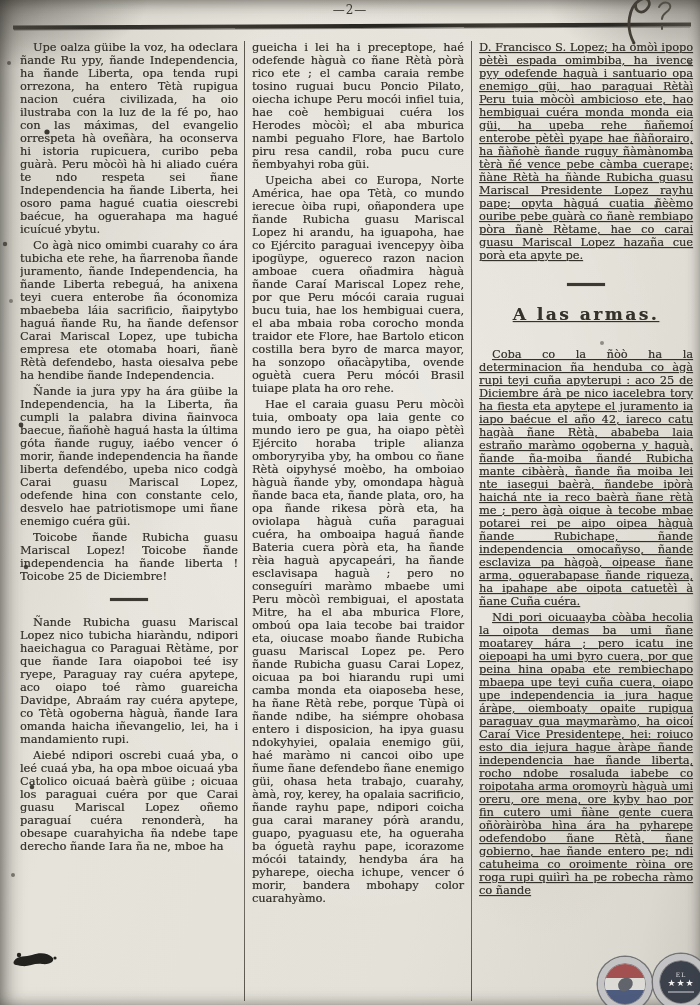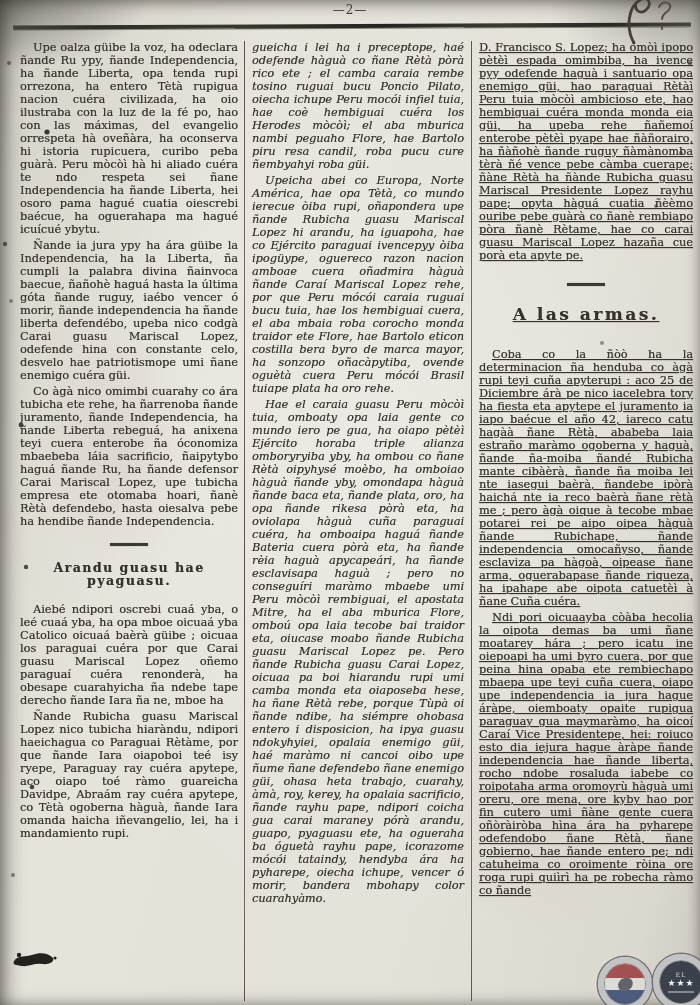--- a/index.html
+++ b/index.html
@@ -48,21 +48,21 @@
       12px 874px 0 1px rgba(60,56,48,0.6),
       680px 152px 0 1px rgba(60,56,48,0.6),
       689px 62px 0 1.2px rgba(60,56,48,0.6),
       655px 205px 0 1px rgba(60,56,48,0.5),
       601px 342px 0 1px rgba(60,56,48,0.5);}
 
   .columns{position:absolute;top:41px;left:20px;right:5px;bottom:4px;display:flex;}
   .col{overflow:hidden;font-size:11.3px;line-height:13px;text-align:justify;
     text-shadow:0.3px 0.3px 0.5px rgba(53,50,44,0.55);}
   .col-1{width:218px;padding-right:6px;}
-  .col-2{width:212px;padding:0 7px;font-style:italic;}
+  .col-2{width:212px;padding:0 7px;}
   .col-3{flex:1;padding-left:7px;padding-right:2px;text-decoration:underline;}
   .vrule{width:1px;background:linear-gradient(#5a564e,#6e6a62 25%,#524e46 60%,#6e6a62 90%,#5a564e);}
 
   p{margin:0 0 3px;text-indent:13px;}
   p.cont{text-indent:0;}
   .sep{width:38px;height:3px;background:#3c3933;margin:15px auto 15px;
     box-shadow:0 0 1px rgba(60,57,51,0.8);}
   .col-3 .sep{margin:21px auto 22px;}
   h3{font-size:12.5px;font-weight:bold;text-align:center;letter-spacing:1.5px;
     margin:0 0 16px;text-indent:0;}
@@ -103,26 +103,26 @@
 
   <svg class="flourish" width="92" height="50" viewBox="0 0 92 50">
     <path d="M38,47 C29,31 33,10 44,4 C52,-1 57,8 50,14 C44,19 38,14 40,7" fill="none" stroke="#433f37" stroke-width="2.8" stroke-linecap="round"></path>
     <path d="M63,11 C67,4 76,6 74,12 C72,17 66,17 66,23 M66,30 L66,33" fill="none" stroke="#524e45" stroke-width="2" stroke-linecap="round"></path>
   </svg>
 
   <div class="columns">
 
     <div class="col col-1">
       <p>Upe oalza güibe la voz, ha odeclara ñande Ru ypy, ñande Independencia, ha ñande Liberta, opa tenda rupi orrezona, ha entero Tètà rupigua nacion cuéra civilizada, ha oio ilustraba con la luz de la fé po, hao con las máximas, del evangelio orrespeta hà oveñàra, ha oconserva hi istoria rupicuera, curibo peba guàrà. Peru mòcòì hà hi aliado cuéra te ndo respeta sei ñane Independencia ha ñande Liberta, hei osoro pama hagué cuatia oiescrebi baécue, ha oguerahapa ma hagué icuícué ybytu.</p>
+      <p>Co àgà nico omimbi cuarahy co ára tubicha ete rehe, ha ñarrenoba ñande juramento, ñande Independencia, ha ñande Liberta rebeguá, ha anixena teyi cuera enterobe ña óconomiza mbaebeba láia sacrificio, ñaipytybo haguá ñande Ru, ha ñande defensor Carai Mariscal Lopez, upe tubicha empresa ete otomaba hoari, ñanè Rètà defendebo, hasta oiesalva pebe ha hendibe ñande Independencia.</p>
       <p>Ñande ia jura ypy ha ára güibe la Independencia, ha la Liberta, ña cumpli la palabra divina ñainvoca baecue, ñañohè haguá hasta la última góta ñande ruguy, iaébo vencer ó morir, ñande independencia ha ñande liberta defendébo, upeba nico codgà Carai guasu Mariscal Lopez, odefende hina con constante celo, desvelo hae patriotismope umi ñane enemigo cuéra güi.</p>
-      <p>Co àgà nico omimbi cuarahy co ára tubicha ete rehe, ha ñarrenoba ñande juramento, ñande Independencia, ha ñande Liberta rebeguá, ha anixena teyi cuera enterobe ña óconomiza mbaebeba láia sacrificio, ñaipytybo haguá ñande Ru, ha ñande defensor Carai Mariscal Lopez, upe tubicha empresa ete otomaba hoari, ñanè Rètà defendebo, hasta oiesalva pebe ha hendibe ñande Independencia.</p>
+      <p>Toicobe ñande Rubicha guasu Mariscal Lopez! Toicobe ñande independencia ha ñande liberta ! Toicobe 25 de Diciembre!</p>
       <div class="sep"></div>
-      <h3>Arandu guasu hae pyaguasu.</h3>
+      <p>Ñande Rubicha guasu Mariscal Lopez nico tubicha hiaràndu, ndipori haeichagua co Paraguai Rètàme, por que ñande Iara oiapoboi teé isy ryepe, Paraguay ray cuéra apytepe, aco oiapo toé ràmo guareicha Davidpe, Abraám ray cuéra apytepe, co Tètà ogoberna hàguà, ñande Iara omanda haicha iñevangelio, lei, ha i mandamiento rupi.</p>
       <p>Aiebé ndipori oscrebi cuaá yba, o leé cuaá yba, ha opa mboe oicuaá yba Catolico oicuaá baèrà güibe ; oicuaa los paraguai cuéra por que Carai guasu Mariscal Lopez oñemo paraguaí cuéra renonderà, ha obesape cuarahyicha ña ndebe tape derecho ñande Iara ña ne, mboe ha</p>
-      <p>Ñande Rubicha guasu Mariscal Lopez nico tubicha hiaràndu, ndipori haeichagua co Paraguai Rètàme, por que ñande Iara oiapoboi teé isy ryepe, Paraguay ray cuéra apytepe, aco oiapo toé ràmo guareicha Davidpe, Abraám ray cuéra apytepe, co Tètà ogoberna hàguà, ñande Iara omanda haicha iñevangelio, lei, ha i mandamiento rupi.</p>
     </div>
 
     <div class="vrule"></div>
 
     <div class="col col-2">
       <p class="cont">gueicha i lei ha i preceptope, haé odefende hàguà co ñane Rètà pòrà rico ete ; el camba caraia rembe tosino ruguai bucu Poncio Pilato, oiecha ichupe Peru mocói infiel tuia, hae coè hembiguai cuéra los Herodes mòcòì; el aba mburica nambi peguaho Flore, hae Bartolo piru resa candil, roba pucu cure ñembyahyi roba güi.</p>
       <p>Upeicha abei co Europa, Norte América, hae opa Tètà, co mundo ierecue òiba rupi, oñapondera upe ñande Rubicha guasu Mariscal Lopez hi arandu, ha iguapoha, hae co Ejército paraguai ivencepyy òiba ipogüype, oguereco razon nacion amboae cuera oñadmira hàguà ñande Caraí Mariscal Lopez rehe, por que Peru mócói caraia ruguai bucu tuia, hae los hembiguai cuera, el aba mbaia roba corocho monda traidor ete Flore, hae Bartolo eticon costilla bera byro de marca mayor, ha sonzopo oñacàpytiba, ovende oguètà cuera Peru mócói Brasil tuiape plata ha oro rehe.</p>
       <p>Hae el caraia guasu Peru mòcòì tuia, omboaty opa laia gente co mundo iero pe gua, ha oiapo pètèì Ejército horaba triple alianza omboryryiba yby, ha ombou co ñane Rètà oipyhysé moèbo, ha omboiao hàguà ñande yby, omondapa hàguà ñande baca eta, ñande plata, oro, ha opa ñande rikesa pòrà eta, ha oviolapa hàguà cuña paraguai cuéra, ha omboaipa haguá ñande Bateria cuera pòrà eta, ha ñande rèia haguà apycapeári, ha ñande esclavisapa haguà ; pero no conseguíri maràmo mbaebe umi Peru mòcòì rembiguai, el apostata Mitre, ha el aba mburica Flore, omboú opa laia tecobe bai traidor eta, oiucase moabo ñande Rubicha guasu Mariscal Lopez pe. Pero ñande Rubicha guasu Carai Lopez, oicuaa pa boi hiarandu rupi umi camba monda eta oiaposeba hese, ha ñane Rètà rebe, porque Tùpà oi ñande ndibe, ha siémpre ohobasa entero i disposicion, ha ipya guasu ndokyhyiei, opalaia enemigo güi, haé maràmo ni cancoi oibo upe ñume ñane defendebo ñane enemigo güi, ohasa heta trabajo, cuarahy, àmà, roy, kerey, ha opalaia sacrificio, ñande rayhu pape, ndipori coicha gua carai maraney pórà arandu, guapo, pyaguasu ete, ha ogueraha ba óguetà rayhu pape, icorazome mócói tataindy, hendyba ára ha pyharepe, oiecha ichupe, vencer ó morir, bandera mbohapy color cuarahyàmo.</p>
 
     </div>

